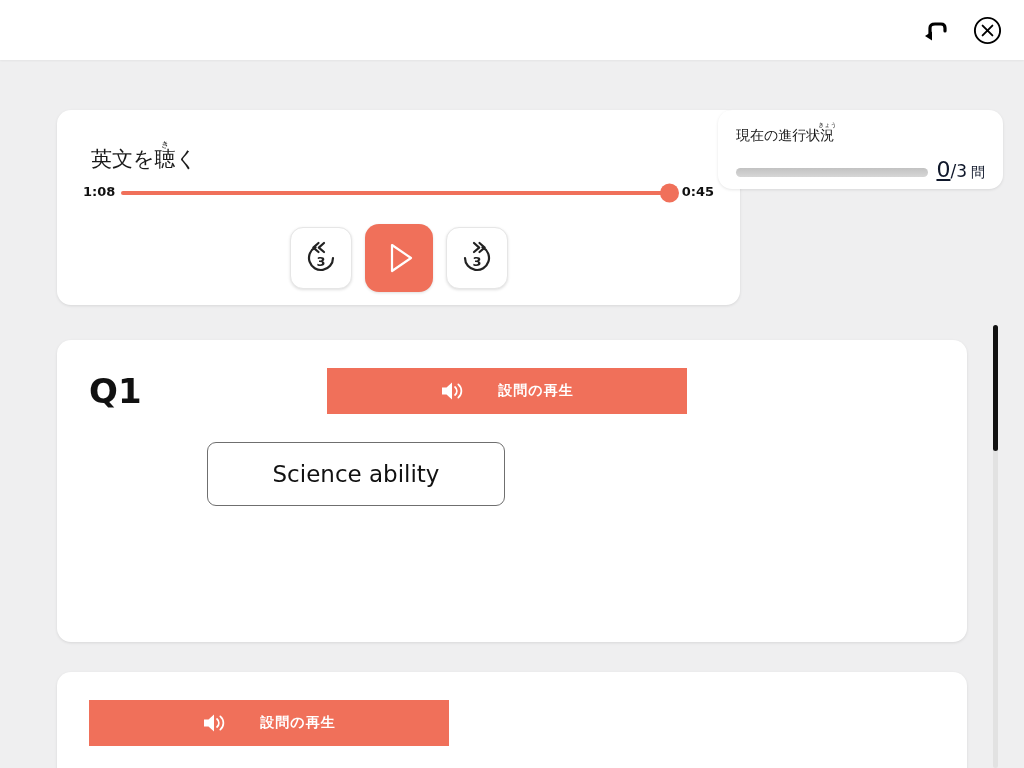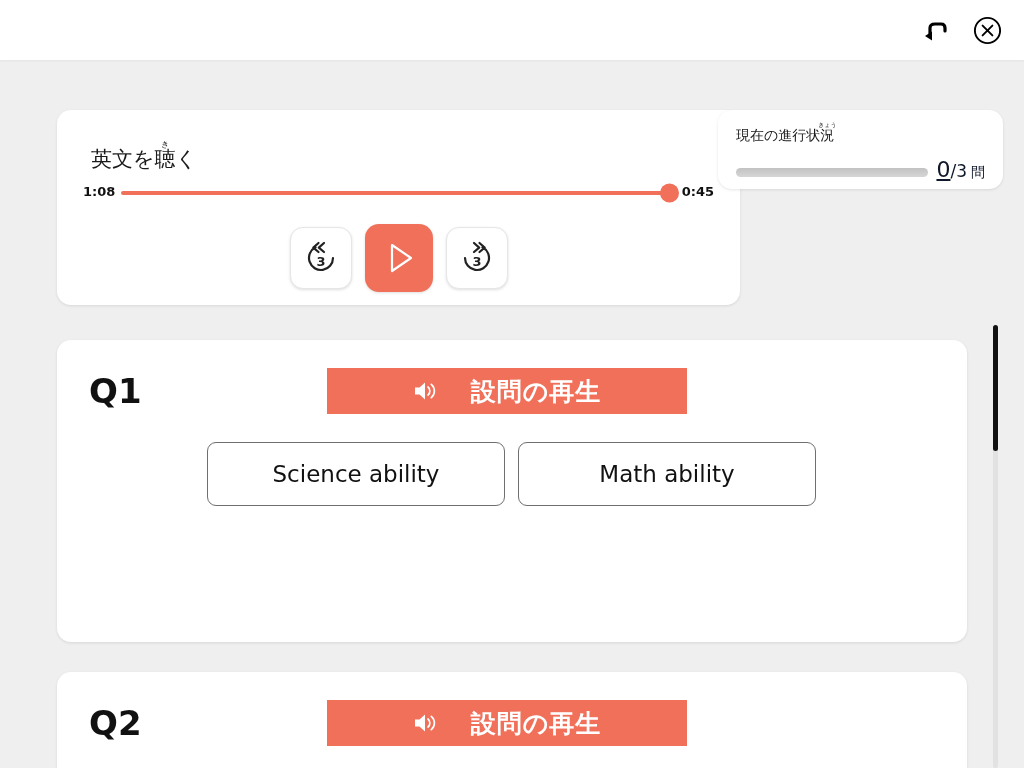--- a/index.html
+++ b/index.html
@@ -106,21 +106,21 @@
   .q-label {
     font-family: "DejaVu Sans", sans-serif;
     font-size: 34px; font-weight: 700; color: #111; width: 210px;
   }
   .q-play-btn {
     width: 360px; height: 46px; background: #f0705a; border: none;
     color: #fff; display: flex; align-items: center; justify-content: center;
     gap: 14px; cursor: pointer;
   }
   .q-play-label {
-    font-family: Liberation Sans, sans-serif; font-size: 25px; font-weight: 700;
+    font-family: Liberation Sans, sans-serif; font-size: 14px; font-weight: 700;
     letter-spacing: 1px;
     margin-left: 20px;
   }
 
   .options { margin-top: 28px; padding: 0 24px 0 150px; }
   .opt-row { display: flex; gap: 13px; margin-bottom: 13px; }
   .option {
     height: 64px; border: 1.6px solid #6f6f6f; border-radius: 9px;
     background: #fff; display: flex; align-items: center; justify-content: center;
     font-family: "DejaVu Sans", sans-serif; font-size: 23px; color: #111;
@@ -221,30 +221,28 @@
           <path d="M15 7 A5.2 5.2 0 0 1 15 15" fill="none" stroke="#fff" stroke-width="1.7" stroke-linecap="round"></path>
           <path d="M18.3 4.3 A8.8 8.8 0 0 1 18.3 17.7" fill="none" stroke="#fff" stroke-width="1.7" stroke-linecap="round"></path>
         </svg>
         <span class="q-play-label">設問の再生</span>
       </button>
     </div>
 
     <div class="options">
       <div class="opt-row">
         <div class="option">Science ability</div>
-        <div class="option">Math ability</div>
       </div>
       <div class="opt-row">
       </div>
     </div>
   </div>
 
   <div class="card q-card q2-card">
     <div class="q-head">
-      <div class="q-label">Q2</div>
       <button class="q-play-btn">
         <svg width="24" height="22" viewBox="0 0 24 22">
           <path d="M2 7.5 L6.5 7.5 L12 2.5 L12 19.5 L6.5 14.5 L2 14.5 Z" fill="#fff"></path>
           <path d="M15 7 A5.2 5.2 0 0 1 15 15" fill="none" stroke="#fff" stroke-width="1.7" stroke-linecap="round"></path>
           <path d="M18.3 4.3 A8.8 8.8 0 0 1 18.3 17.7" fill="none" stroke="#fff" stroke-width="1.7" stroke-linecap="round"></path>
         </svg>
         <span class="q-play-label">設問の再生</span>
       </button>
     </div>
   </div>

